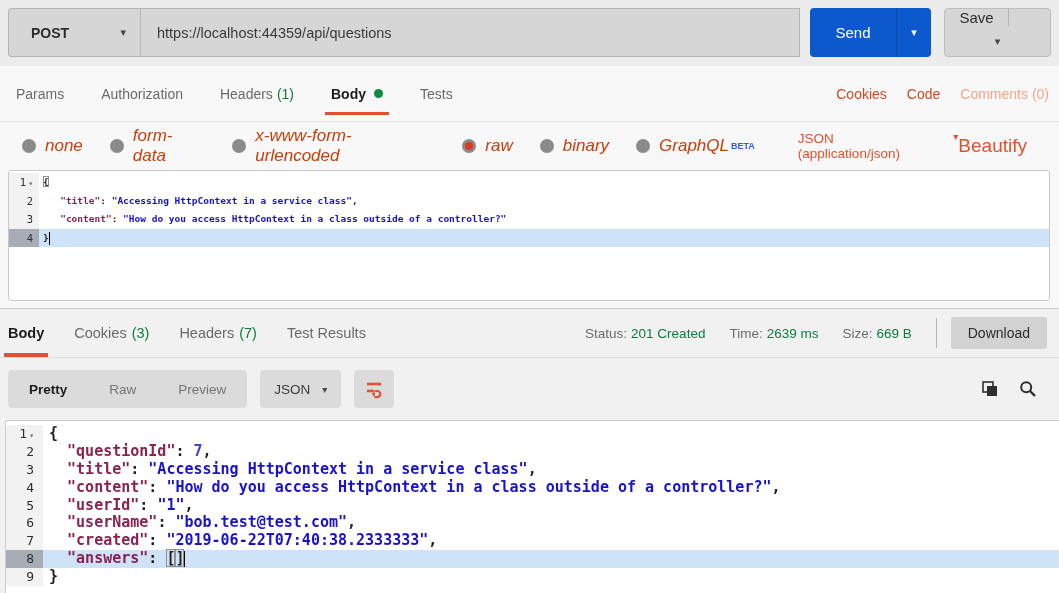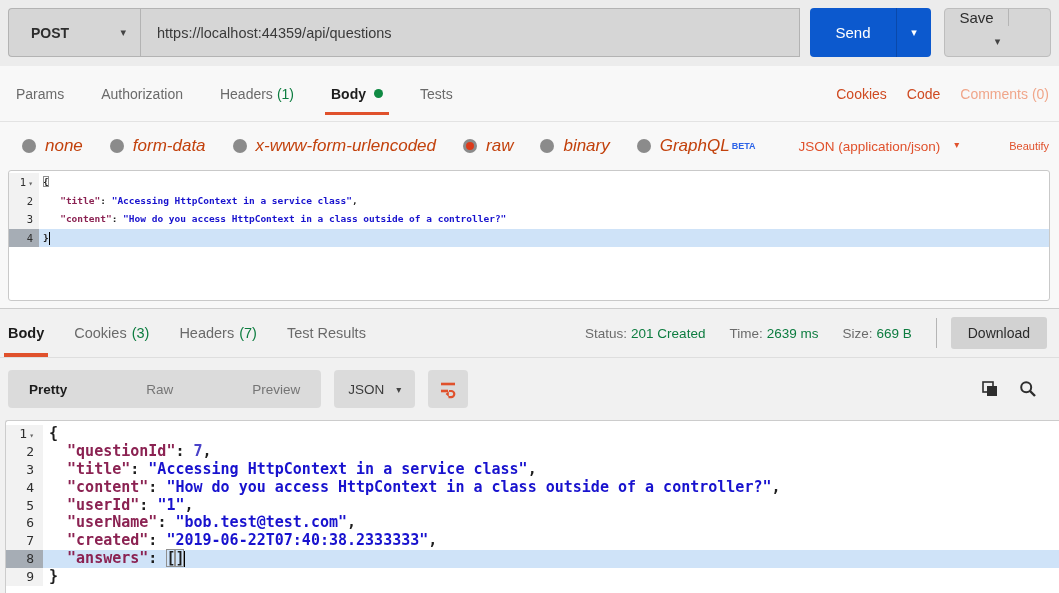--- a/index.html
+++ b/index.html
@@ -43,21 +43,21 @@
 
   .radiorow{position:absolute;left:0;top:56px;width:1059px;height:48px;display:flex;align-items:center;
             padding-left:22px;box-sizing:border-box;}
   .ropt{display:flex;align-items:center;margin-right:27px;cursor:pointer;}
   .rad{width:14px;height:14px;border-radius:50%;background:#8b8b8b;margin-right:9px;flex:none;}
   .rad.sel{width:8px;height:8px;border:3px solid #8b8b8b;background:#dc3a1a;}
   .ropt .olabel{font-size:17px;color:#c2410c;font-style:italic;}
   .beta{color:#2b63e8;font-weight:700;font-size:9px;vertical-align:super;margin-left:2px;}
   .ctype{display:flex;align-items:flex-start;color:#e0512c;font-size:13.5px;margin-left:16px;cursor:pointer;}
   .ctype .caret{font-size:10px;margin-left:14px;}
-  .beautify{margin-left:auto;margin-right:10px;color:#e0512c;font-size:11px;cursor:pointer;}
+  .beautify{margin-left:auto;margin-right:32px;color:#e0512c;font-size:19px;cursor:pointer;}
 
   
   .editor{position:absolute;background:#fff;font-family:"DejaVu Sans Mono",monospace;overflow:hidden;}
   .req-editor{left:8px;top:104px;width:1042px;height:131px;border:1px solid #c9c9c9;border-radius:3px;padding-top:2px;box-sizing:border-box;}
   .resp-editor{left:5px;top:111px;width:1054px;height:173px;border-top:1px solid #cccccc;border-left:1px solid #cccccc;
                border-radius:3px 0 0 0;padding-top:4px;box-sizing:border-box;}
   .cl{display:flex;align-items:stretch;white-space:pre;}
   .req-editor .cl{height:18.5px;line-height:18.5px;font-size:9.5px;}
   .resp-editor .cl{height:17.9px;line-height:17.9px;font-size:15px;}
   .g{flex:none;background:#f2f2f2;color:#2e2e2e;text-align:right;box-sizing:border-box;}
@@ -87,21 +87,21 @@
   .stab.active{color:#1c1c1c;font-weight:700;}
   .stab.active::after{content:"";position:absolute;left:-4px;right:-4px;bottom:0;height:4px;background:#e0512c;}
   .meta{margin-left:auto;display:flex;align-items:center;font-size:13.5px;color:#6b6b6b;}
   .meta .pair{margin-left:24px;}
   .meta .val{color:#0c7c3f;margin-left:4px;}
   .metadiv{width:1px;height:30px;background:#b5b5b5;margin:0 14px 0 24px;}
   .dlbtn{background:#d2d2d2;border-radius:3px;padding:8px 17px;font-size:14px;color:#2b2b2b;cursor:pointer;margin-right:12px;}
 
   .viewrow{position:absolute;left:0;top:49px;width:1059px;height:62px;display:flex;align-items:center;
            box-sizing:border-box;padding-left:8px;}
-  .pillgroup{display:flex;align-items:center;height:38px;background:#dbdbdb;border-radius:4px;gap:37px;}
+  .pillgroup{display:flex;align-items:center;height:38px;background:#dbdbdb;border-radius:4px;}
   .pill{padding:0 21px;font-size:13.5px;color:#757575;cursor:pointer;}
   .pill.active{color:#1c1c1c;font-weight:700;}
   .jsonpill{display:flex;align-items:center;height:38px;background:#dbdbdb;border-radius:4px;margin-left:13px;
             padding:0 14px;font-size:13.5px;color:#3c3c3c;cursor:pointer;}
   .jsonpill .caret{font-size:10px;margin-left:12px;color:#444;}
   .wrappill{display:flex;align-items:center;justify-content:center;width:40px;height:38px;background:#dbdbdb;
             border-radius:4px;margin-left:13px;cursor:pointer;}
   .viewicons{margin-left:auto;display:flex;align-items:center;margin-right:22px;}
   .vicon{margin-left:20px;cursor:pointer;display:flex;}
 </style>

